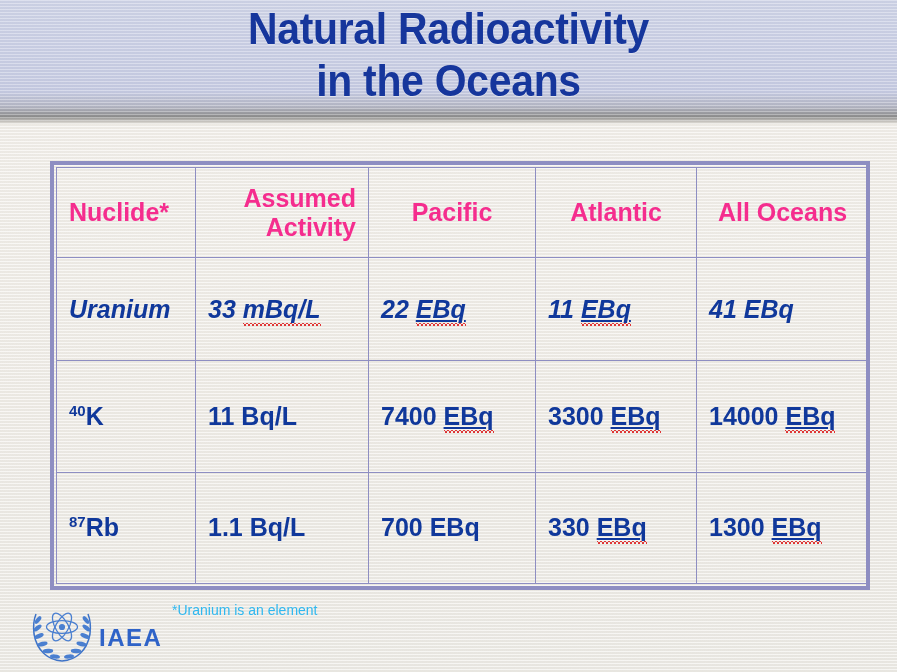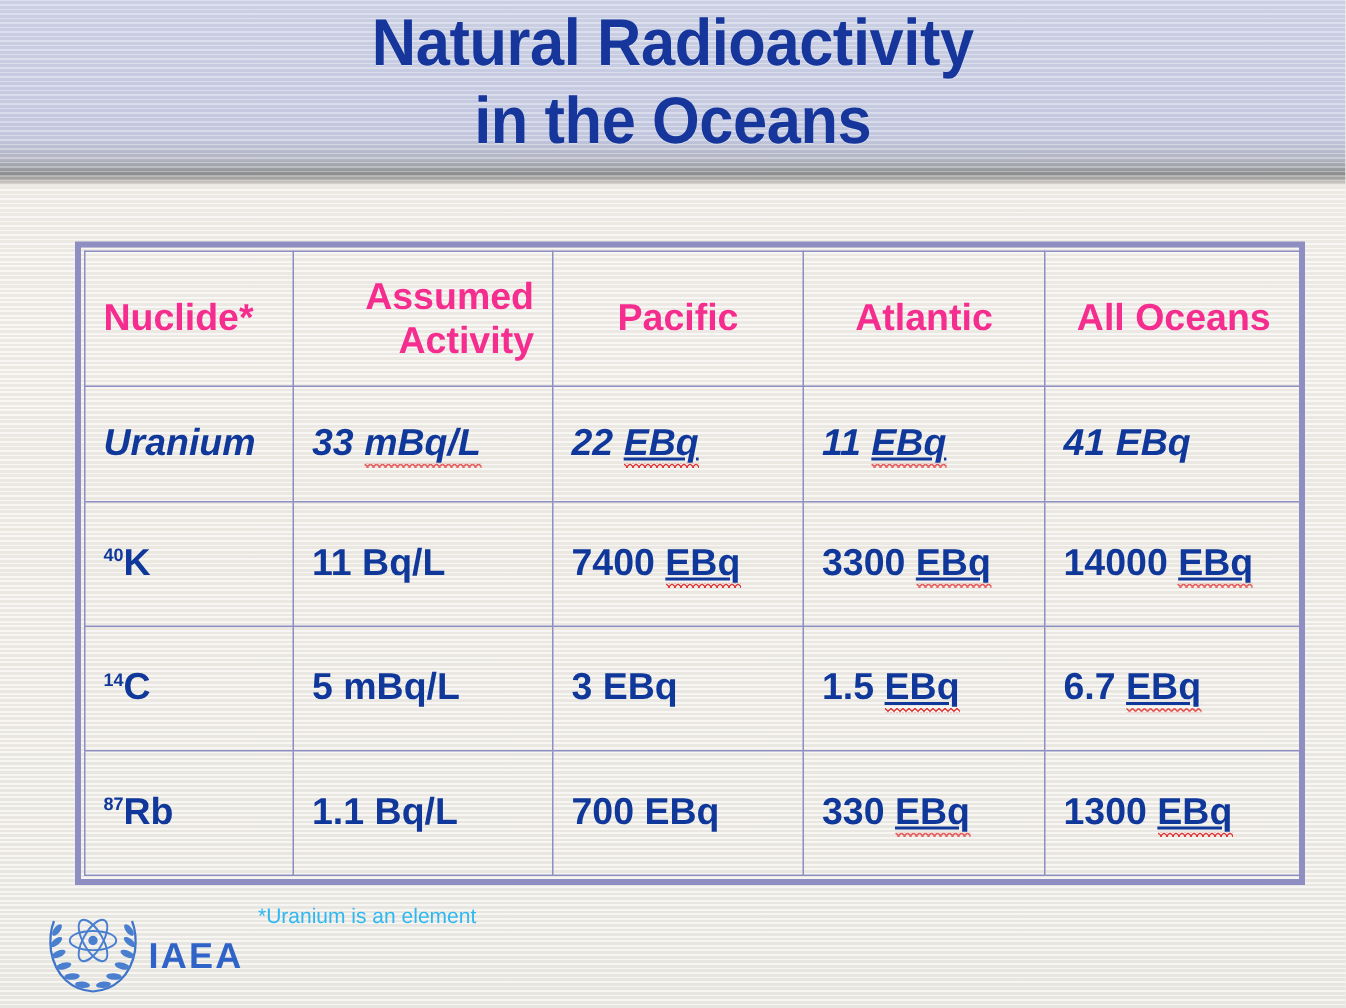--- a/index.html
+++ b/index.html
@@ -132,21 +132,21 @@
     color: #10389b;
     font-weight: bold;
     font-size: 25px;
     height: 68px;
   }
   td.nuclide { text-align: left; }
   td.num     { text-align: left; }
   tbody tr.r-first td { height: 63px; font-style: italic; }
 
   sup.mass {
-    font-size: 12px;
+    font-size: 15px;
     vertical-align: baseline;
     position: relative;
     top: -9px;
     letter-spacing: 0;
   }
 
   
   .sq {
     position: relative;
     white-space: nowrap;
@@ -238,27 +238,20 @@
             <td class="num">41 EBq</td>
           </tr>
           <tr>
             <td class="nuclide"><sup class="mass">40</sup>K</td>
             <td class="num">11 Bq/L</td>
             <td class="num">7400 <span class="sq ul">EBq</span></td>
             <td class="num">3300 <span class="sq ul">EBq</span></td>
             <td class="num">14000 <span class="sq ul">EBq</span></td>
           </tr>
           <tr>
-            <td class="nuclide"><sup class="mass">14</sup>C</td>
-            <td class="num">5 mBq/L</td>
-            <td class="num">3 EBq</td>
-            <td class="num">1.5 <span class="sq ul">EBq</span></td>
-            <td class="num">6.7 <span class="sq ul">EBq</span></td>
-          </tr>
-          <tr>
             <td class="nuclide"><sup class="mass">87</sup>Rb</td>
             <td class="num">1.1 Bq/L</td>
             <td class="num">700 EBq</td>
             <td class="num">330 <span class="sq ul">EBq</span></td>
             <td class="num">1300 <span class="sq ul">EBq</span></td>
           </tr>
         </tbody>
     </table>
   </div>
 

